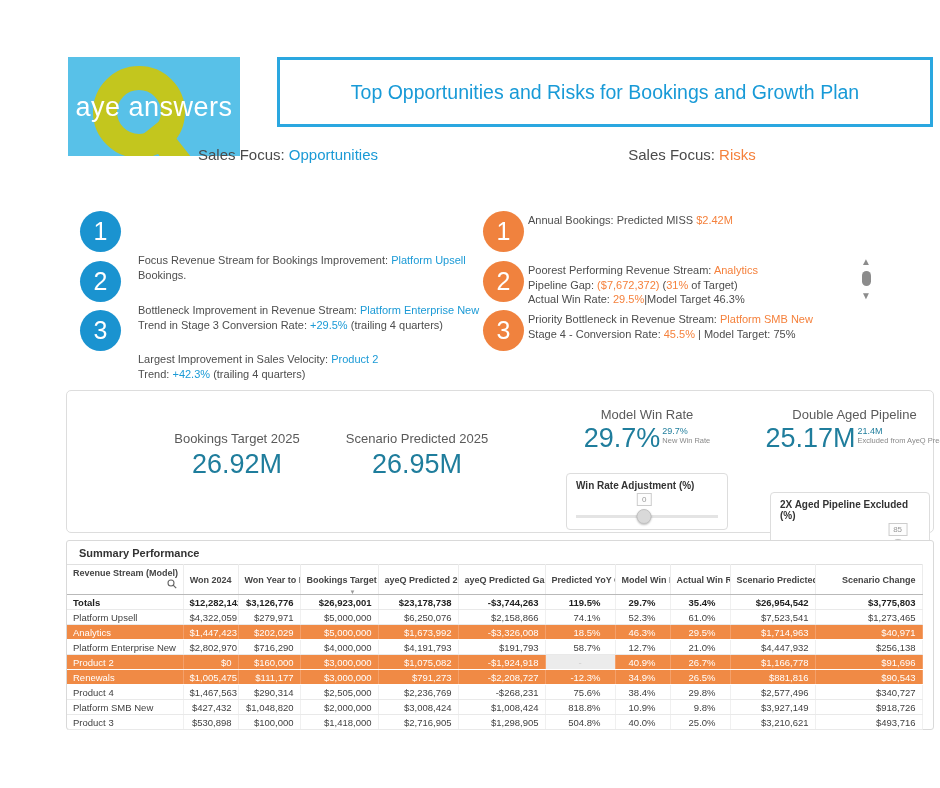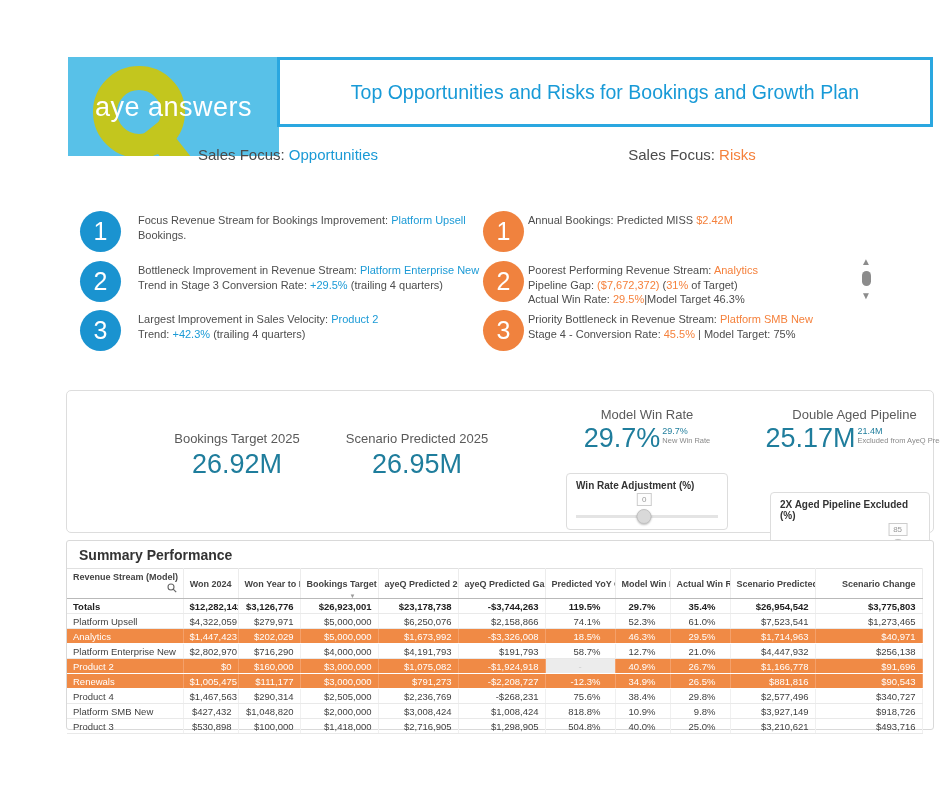--- a/index.html
+++ b/index.html
@@ -1,20 +1,20 @@
 <!DOCTYPE html>
 <html><head>
 <meta charset="utf-8">
 <style>
   html,body{margin:0;padding:0;background:#fff;}
   .page{position:relative;width:940px;height:788px;background:#fff;overflow:hidden;
         font-family:"Liberation Sans",sans-serif;color:#4d4d4d;}
 
   
-  .logo-box{position:absolute;left:68px;top:57px;width:211px;height:99px;background:#58c1e8;overflow:hidden;}
+  .logo-box{position:absolute;left:68px;top:57px;width:172px;height:99px;background:#58c1e8;overflow:hidden;}
   .logo-q{position:absolute;left:0;top:0;}
   .logo-text{position:absolute;left:0;top:0;width:100%;height:100%;display:flex;align-items:center;justify-content:center;
              color:#fff;font-size:27px;letter-spacing:.5px;padding-top:2px;box-sizing:border-box;}
   .title-box{position:absolute;left:277px;top:57px;width:656px;height:70px;border:3px solid #2aa7e0;background:#fff;
              display:flex;align-items:center;justify-content:center;box-sizing:border-box;text-align:right;}
   .title-box .t{color:#189ad7;font-size:19.5px;}
 
   
   .focus{position:absolute;top:146px;width:300px;text-align:center;font-size:15px;color:#4a4a4a;}
   .focus-left{left:138px;}
@@ -25,21 +25,21 @@
   
   .items-col{position:absolute;top:0;left:0;}
   .item{position:absolute;display:flex;align-items:flex-start;}
   .row1{top:211px}.row2{top:261px}.row3{top:310px}
   .num-circle{width:41px;height:41px;border-radius:50%;color:#fff;font-size:25px;font-weight:300;
               display:flex;align-items:center;justify-content:center;flex:0 0 41px;}
   .blue-c{background:#1a93d0;}
   .orange-c{background:#f0823e;}
   .opps .item{left:80px;}
   .risks .item{left:483px;}
-  .opps .item-text{width:352px;margin-left:17px;}
+  .opps .item-text{width:352px;margin-left:17px;margin-top:40px;}
   .risks .item-text{width:318px;margin-left:4px;}
   .item-text{font-size:11px;line-height:14.7px;padding-top:2px;}
   .opps .accent{color:#1b9ad6;}
   .risks .accent{color:#f5813c;}
 
   
   .scroll-ctl{position:absolute;left:856px;top:256px;width:20px;text-align:center;color:#8c8c8c;}
   .scroll-ctl .arr{font-size:10px;line-height:11px;cursor:pointer;}
   .scroll-thumb{width:9px;height:15px;background:#8c8c8c;border-radius:5px;margin:4px auto;}
 
@@ -69,21 +69,21 @@
   .track{position:absolute;left:0;right:0;top:8px;height:3px;background:#e4e4e4;cursor:pointer;}
   .thumb{position:absolute;top:2px;width:15px;height:15px;border-radius:50%;background:#d9d9d9;
          border:1px solid #c2c2c2;transform:translateX(-50%);box-shadow:0 1px 2px rgba(0,0,0,.25);
          box-sizing:border-box;cursor:grab;}
   .val-box{position:absolute;top:-14px;transform:translateX(-50%);border:1px solid #ccc;background:#fdfdfd;
            font-size:8px;color:#999;padding:1px 4px;text-align:center;}
 
   
   .table-card{position:absolute;left:66px;top:540px;width:868px;height:190px;border:1px solid #d9d9d9;
               border-radius:3px;background:#fff;box-sizing:border-box;}
-  .tbl-title{padding:6px 12px 5px;font-size:14px;font-weight:bold;color:#333;}
+  .tbl-title{padding:6px 12px 5px;font-size:11px;font-weight:bold;color:#333;}
   table.perf{border-collapse:collapse;table-layout:fixed;width:855px;font-size:9.5px;color:#3f3f3f;}
   table.perf th{font-size:9px;font-weight:600;color:#444;text-align:right;padding:3px 6px;
                 border-top:1px solid #e0e0e0;border-bottom:1px solid #b9b9b9;border-right:1px solid #ececec;
                 position:relative;white-space:nowrap;overflow:hidden;cursor:pointer;}
   table.perf th.name-col{text-align:left;}
   table.perf td{padding:1.5px 6px;text-align:right;border-bottom:1px solid #e9e9e9;border-right:1px solid #f0f0f0;
                 white-space:nowrap;overflow:hidden;}
   table.perf td.name-col{text-align:left;}
   table.perf td.pct{padding-right:14px;}
   tr.bold td{font-weight:bold;color:#222;}

